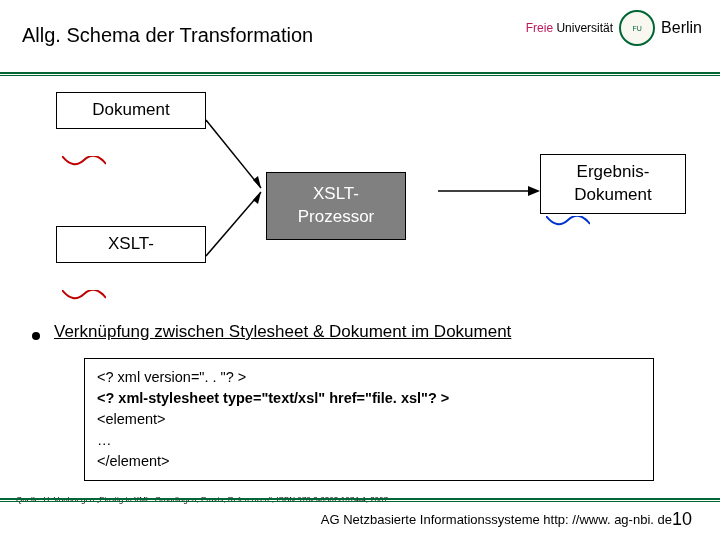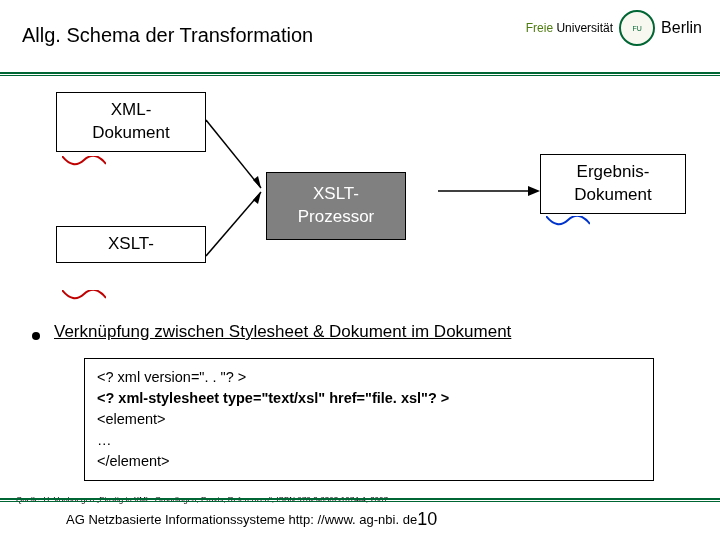--- a/index.html
+++ b/index.html
@@ -25,21 +25,21 @@
     right: 18px;
     top: 10px;
     display: flex;
     align-items: center;
     gap: 6px;
   }
   .logo-text {
     font-size: 12px;
     color: #000;
   }
-  .logo-text .light { color: #4d7c0f; font-weight: normal; }
+  .logo-text .light { color: #be185d; font-weight: normal; }
   .logo-seal {
     width: 36px; height: 36px;
     border: 2px solid #006633;
     border-radius: 50%;
     background: #f8f8f0;
     display: flex; align-items: center; justify-content: center;
     font-size: 7px; color: #006633;
   }
   .logo-berlin { font-size: 16px; color: #000; }
   .rule-double {
@@ -107,25 +107,24 @@
   .code-box .bold { font-weight: bold; }
   .source {
     margin: 14px 0 0 16px;
     font-size: 8px;
     color: #000;
   }
   .footer {
     position: absolute;
     left: 0; right: 0; bottom: 10px;
     display: flex;
-    justify-content: flex-start;
+    justify-content: flex-end;
     align-items: center;
     padding: 0 28px 0 22px;
     font-size: 13px;
-    margin-left: 44px;
   }
   .page-num { font-size: 18px; }
 </style>
 </head>
 <body>
 
 <div class="header">
   <div class="title">Allg. Schema der Transformation</div>
   <div class="logo">
     <span class="logo-text">
@@ -133,21 +132,20 @@
     </span>
     <span class="logo-seal">FU</span>
     <span class="logo-berlin">Berlin</span>
   </div>
 </div>
 <div class="rule-double"></div>
 
 <div class="diagram">
 
   <div class="box box-xml">
-    <div>XML-</div>
     <div>Dokument</div>
   </div>
   <svg class="doc-tail tail-xml" viewBox="0 0 44 14">
     <path d="M0 0 Q 11 14 22 4 Q 33 -6 44 8" stroke="#c00000" stroke-width="2" fill="none"></path>
   </svg>
 
   <div class="box box-proc">XSLT-Prozessor</div>
 
   <div class="box box-res">
     <div>Ergebnis-</div>

